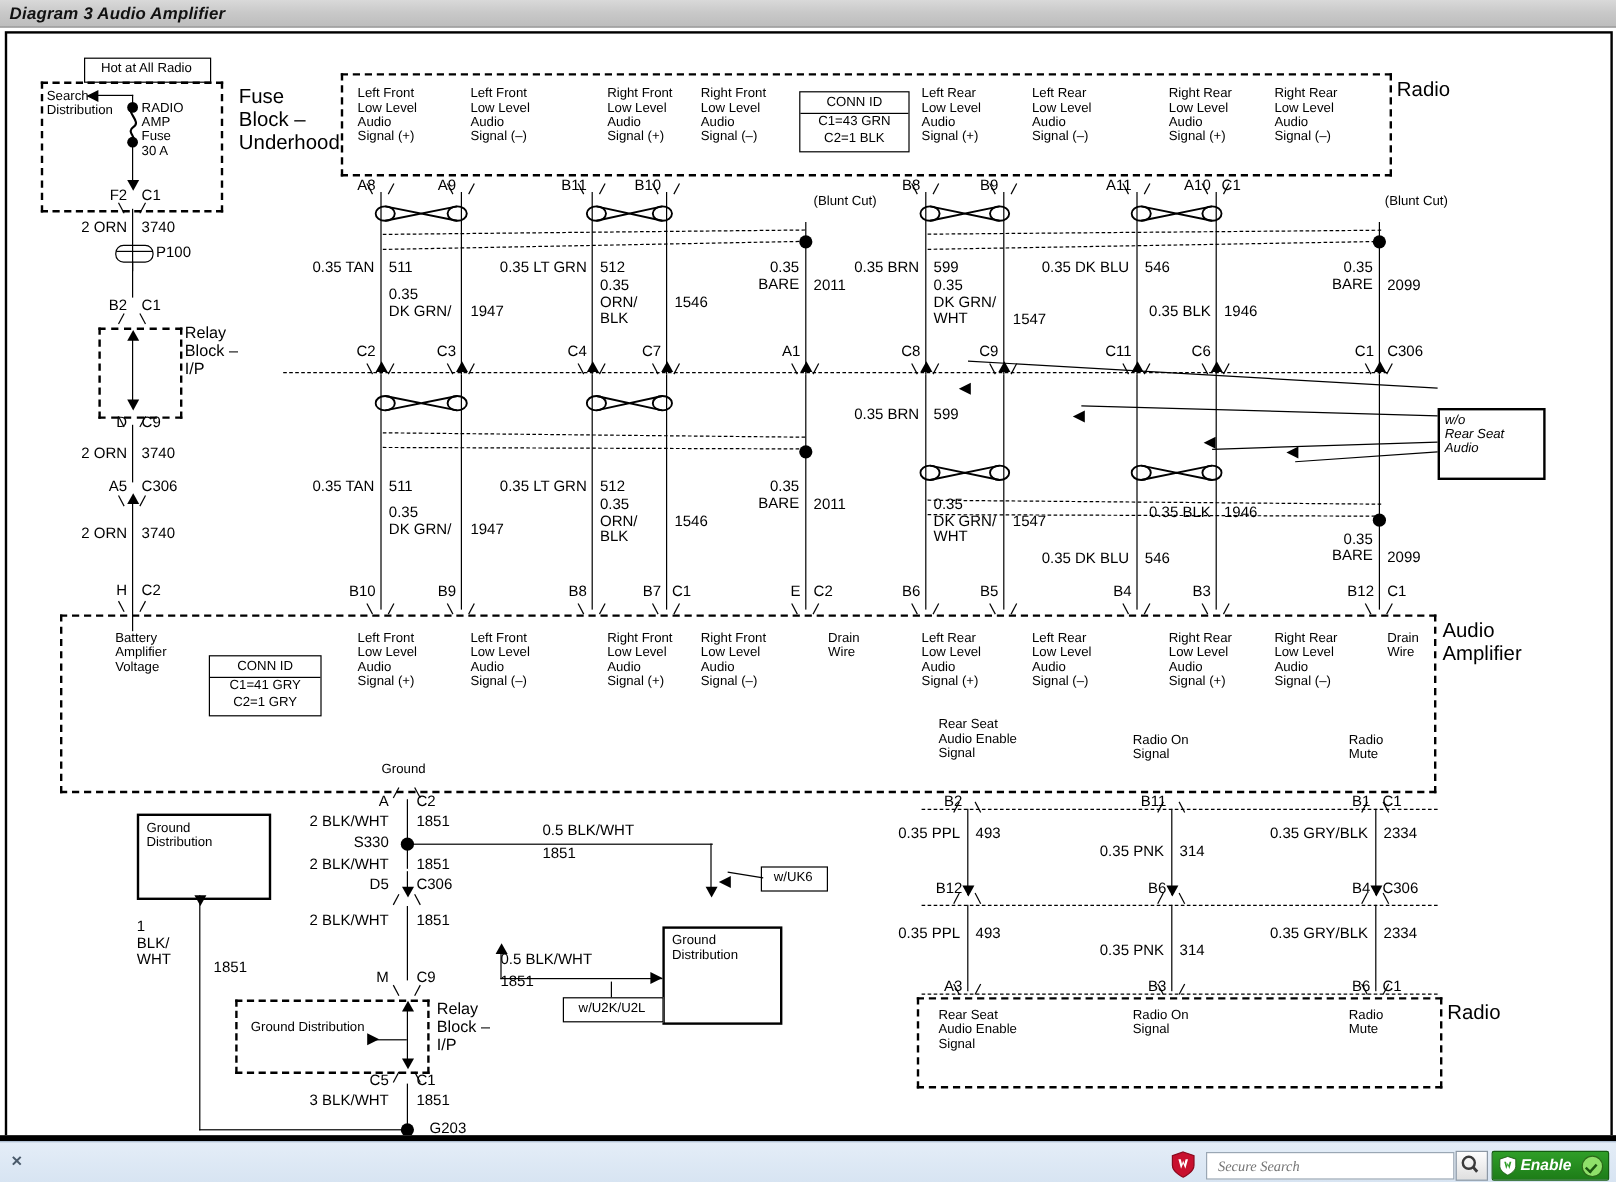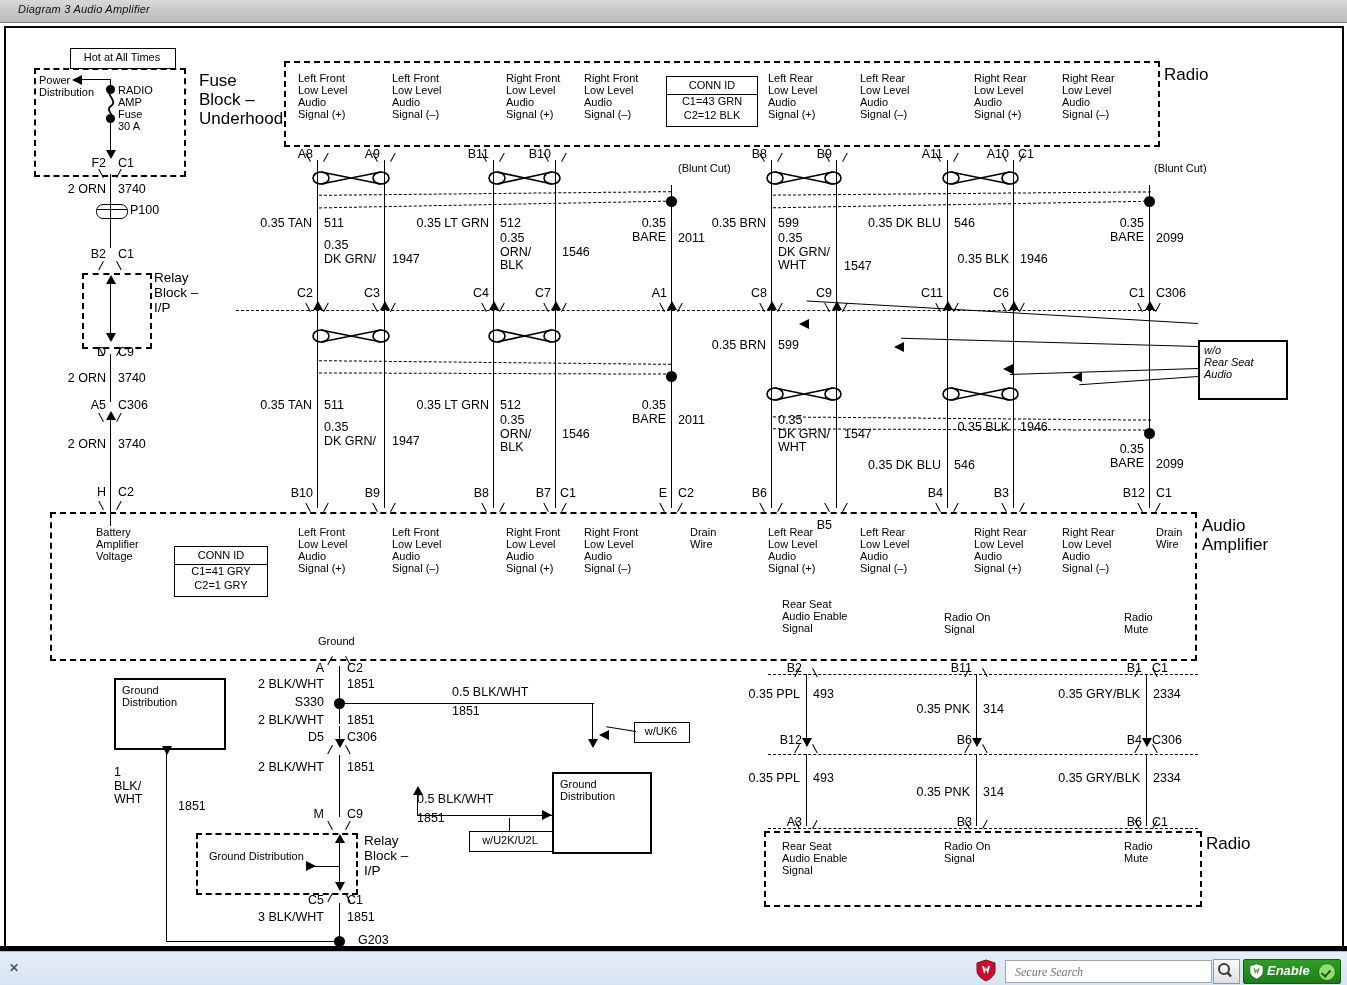--- a/index.html
+++ b/index.html
@@ -3,21 +3,21 @@
 <meta charset="utf-8">
 <style>
   html,body{margin:0;padding:0;background:#fff;}
   body{font-family:"Liberation Sans",sans-serif;}
   #page{position:relative;width:1347px;height:985px;overflow:hidden;background:#fff;}
 
   
   .titlebar{position:absolute;left:0;top:0;width:1347px;height:22px;
     background:linear-gradient(to bottom,#d9d9d9 0%,#c8c8c8 50%,#bdbdbd 100%);
     border-bottom:1px solid #7a7a7a;}
-  .titlebar .ttl{position:absolute;left:18px;top:3px;font-size:11px;font-weight:normal;
+  .titlebar .ttl{position:absolute;left:8px;top:3px;font-size:14px;font-weight:bold;
     font-style:italic;color:#111;letter-spacing:.2px;}
 
   
   .canvas{position:absolute;left:4px;top:26px;width:1336px;height:918px;
     background:#fff;border:2px solid #000;}
 
   
   .t{position:absolute;font-size:12.5px;color:#000;line-height:13.5px;white-space:pre;}
   .t.s11{font-size:11px;line-height:12px;}
   .t.s13{font-size:13.5px;line-height:15px;}
@@ -111,25 +111,25 @@
 
 <div id="page">
 
   <div class="titlebar">
     <div class="ttl">Diagram 3 Audio Amplifier</div>
   </div>
 
   <div class="canvas">
 
     <div class="boxthin" style="left:64px;top:20px;width:104px;height:19px;"></div>
-    <div class="t s11 ctr" style="left:64px;top:23px;width:104px;">Hot at All Times</div>
+    <div class="t s11 ctr" style="left:64px;top:23px;width:104px;">Hot at All Radio</div>
 
     <div class="dashbox" style="left:28px;top:40px;width:148px;height:105px;"></div>
 
-    <div class="t s11" style="left:33px;top:46px;">Power
+    <div class="t s11" style="left:33px;top:46px;">Search
 Distribution</div>
     <div class="t s11" style="left:112px;top:56px;">RADIO
 AMP
 Fuse
 30 A</div>
     <div class="t s16" style="left:193px;top:43px;">Fuse
 Block –
 Underhood</div>
 
     <div class="h" style="left:75px;top:51px;width:30px;"></div>
@@ -221,21 +221,21 @@
 Signal (+)</div>
     <div class="t s11" style="left:1056px;top:44px;">Right Rear
 Low Level
 Audio
 Signal (–)</div>
 
     <div class="boxthin" style="left:660px;top:48px;width:90px;height:49px;">
       <div class="t s11 ctr" style="left:0;top:2px;width:90px;">CONN ID</div>
       <div class="hthin" style="left:0;top:17px;width:90px;"></div>
       <div class="t s11 ctr" style="left:0;top:18px;width:90px;">C1=43 GRN</div>
-      <div class="t s11 ctr" style="left:0;top:32px;width:90px;">C2=12 BLK</div>
+      <div class="t s11 ctr" style="left:0;top:32px;width:90px;">C2=1 BLK</div>
     </div>
 
     <div class="v" style="left:311px;top:132px;height:152px;"></div>
     <div class="v" style="left:378px;top:132px;height:152px;"></div>
     <div class="v" style="left:487px;top:132px;height:152px;"></div>
     <div class="v" style="left:549px;top:132px;height:152px;"></div>
     <div class="v" style="left:665px;top:172px;height:112px;"></div>
     <div class="v" style="left:765px;top:132px;height:152px;"></div>
     <div class="v" style="left:830px;top:132px;height:152px;"></div>
     <div class="v" style="left:941px;top:132px;height:152px;"></div>
@@ -454,21 +454,21 @@
     <div class="arrLt" style="left:1066px;top:344px;"></div>
 
     <div class="t rt" style="left:259px;top:459px;width:48px;">B10</div>
     <div class="t rt" style="left:326px;top:459px;width:48px;">B9</div>
     <div class="t rt" style="left:435px;top:459px;width:48px;">B8</div>
     <div class="t rt" style="left:497px;top:459px;width:48px;">B7</div>
     <div class="t" style="left:554px;top:459px;">C1</div>
     <div class="t rt" style="left:613px;top:459px;width:48px;">E</div>
     <div class="t" style="left:672px;top:459px;">C2</div>
     <div class="t rt" style="left:713px;top:459px;width:48px;">B6</div>
-    <div class="t rt" style="left:778px;top:459px;width:48px;margin-top:32px;">B5</div>
+    <div class="t rt" style="left:778px;top:459px;width:48px;">B5</div>
     <div class="t rt" style="left:889px;top:459px;width:48px;">B4</div>
     <div class="t rt" style="left:955px;top:459px;width:48px;">B3</div>
     <div class="t rt" style="left:1091px;top:459px;width:48px;">B12</div>
     <div class="t" style="left:1150px;top:459px;">C1</div>
 
     <div class="yup" style="left:304px;top:474px;"></div>
     <div class="yup" style="left:371px;top:474px;"></div>
     <div class="yup" style="left:480px;top:474px;"></div>
     <div class="yup" style="left:542px;top:474px;"></div>
     <div class="yup" style="left:658px;top:474px;"></div>

